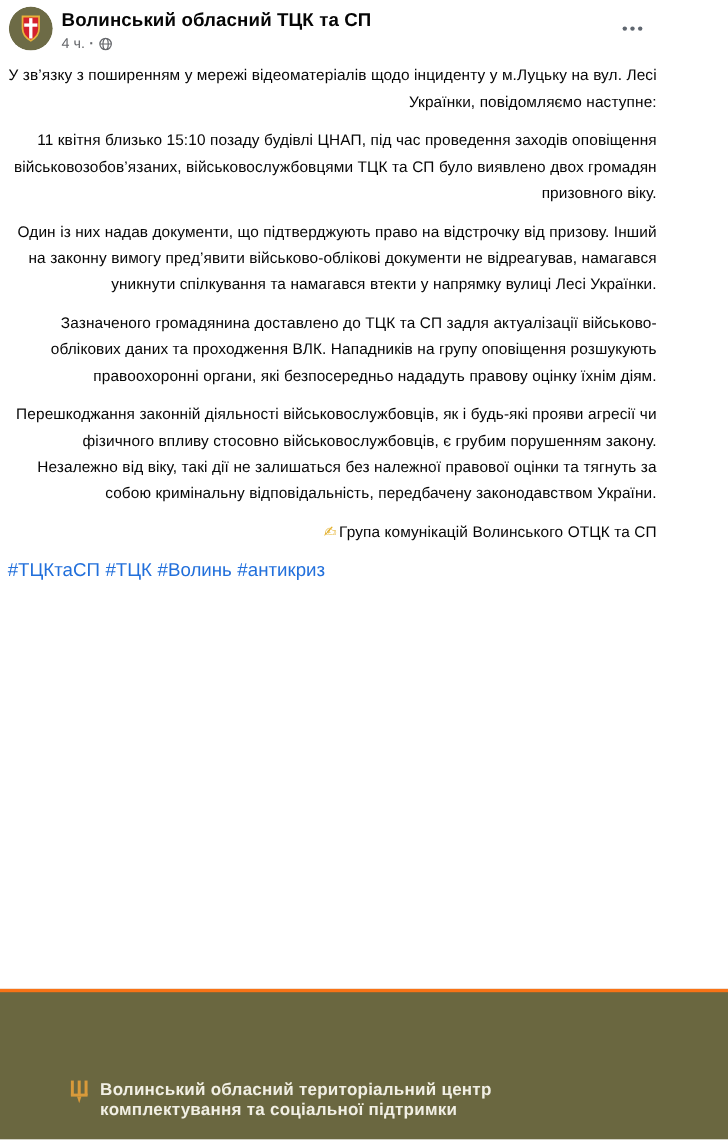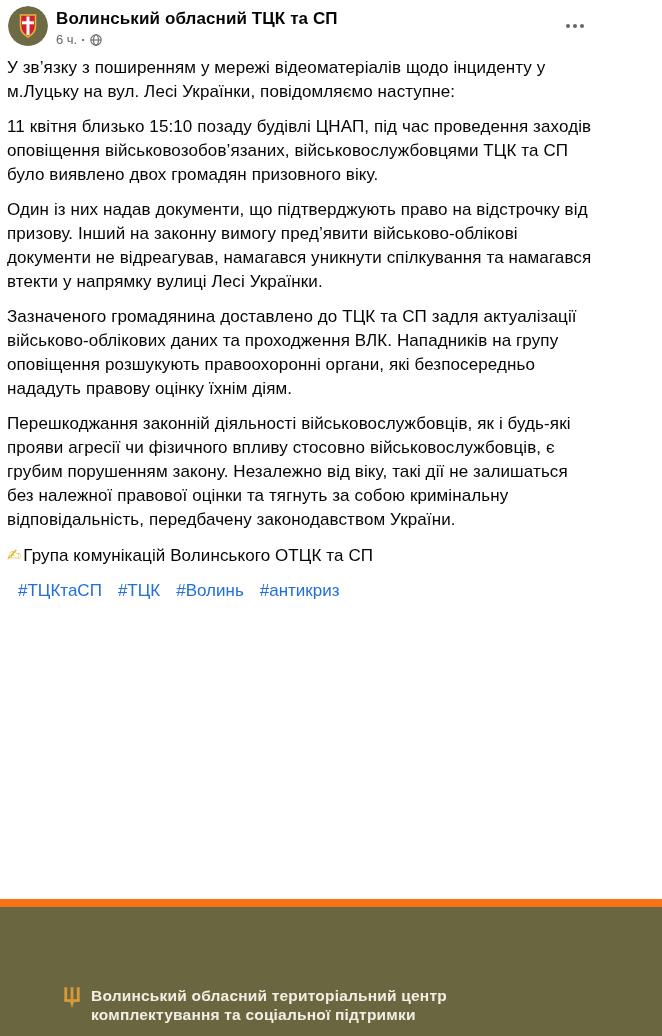--- a/index.html
+++ b/index.html
@@ -17,29 +17,29 @@
   .head-text { margin-left: 8px; padding-top: 2px; }
   .page-name { font-size: 17px; font-weight: bold; color: #050505; line-height: 21px; letter-spacing: .1px; cursor: pointer; }
   .meta { display: flex; align-items: center; gap: 4px; margin-top: 3px; font-size: 13px; color: #65676b; line-height: 16px; }
   .meta .dot { font-weight: bold; }
   .more-btn { position: absolute; right: 16px; top: 14px; width: 32px; height: 24px;
     display: flex; align-items: center; justify-content: center; gap: 3px; cursor: pointer; border-radius: 4px; }
   .more-btn i { width: 4px; height: 4px; border-radius: 50%; background: #606770; display: block; }
 
   
   .body-text { padding: 6px 10px 0 7px; }
-  .body-text p { font-size: 17px; line-height: 24px; margin-bottom: 11px; letter-spacing: .1px; }
+  .body-text p { font-size: 14px; line-height: 24px; margin-bottom: 11px; letter-spacing: .1px; text-align: right; }
   .signature { display: block; }
   .sig-emoji { color: #e3b02c; font-family: "DejaVu Sans", sans-serif; margin-right: 2px; }
   .hashtags { margin-bottom: 10px; }
-  .hashtags a { color: #216fdb; text-decoration: none; font-size: 17px; line-height: 24px; margin-right: 5px; cursor: pointer; margin-left: 11px; }
+  .hashtags a { color: #216fdb; text-decoration: none; font-size: 17px; line-height: 24px; margin-right: 5px; cursor: pointer; }
 
   
   .banner { position: absolute; left: 0; bottom: 0; width: 662px; height: 137px;
-    background: #6a6740; border-top: 8px solid #f97316; overflow: hidden; cursor: pointer; }
+    background: #6a6740; border-top: 3px solid #f97316; overflow: hidden; cursor: pointer; }
   .banner-content { position: absolute; left: 64px; top: 79px; display: flex; align-items: flex-start; }
   .trident { flex: 0 0 16px; margin-top: 1px; }
   .banner-lines { margin-left: 11px; color: #f1efe4; font-weight: bold; font-size: 15.5px; line-height: 19px; letter-spacing: .2px; }
 </style>
 </head>
 <body>
 
 <div class="post">
 
   <div class="header">
@@ -47,21 +47,21 @@
       <circle cx="20" cy="20" r="20" fill="#6d6b46"></circle>
       <g>
         <path d="M12.5 9 L27.5 9 L27.5 20 Q27.5 27 20 31 Q12.5 27 12.5 20 Z" fill="#d4202e" stroke="#e8b23a" stroke-width="1.6"></path>
         <rect x="18.5" y="10.5" width="3" height="18.5" fill="#ffffff"></rect>
         <rect x="14" y="15.3" width="12" height="3" fill="#ffffff"></rect>
       </g>
     </svg>
     <div class="head-text">
       <div class="page-name">Волинський обласний ТЦК та СП</div>
       <div class="meta">
-        <span>6 ч.</span>
+        <span>4 ч.</span>
         <span class="dot">·</span>
         <svg width="12" height="12" viewBox="0 0 12 12" fill="none" stroke="#65676b" stroke-width="1.1">
           <circle cx="6" cy="6" r="5.2"></circle>
           <ellipse cx="6" cy="6" rx="2.4" ry="5.2"></ellipse>
           <line x1="0.8" y1="6" x2="11.2" y2="6"></line>
         </svg>
       </div>
     </div>
     <div class="more-btn">
       <i></i>

